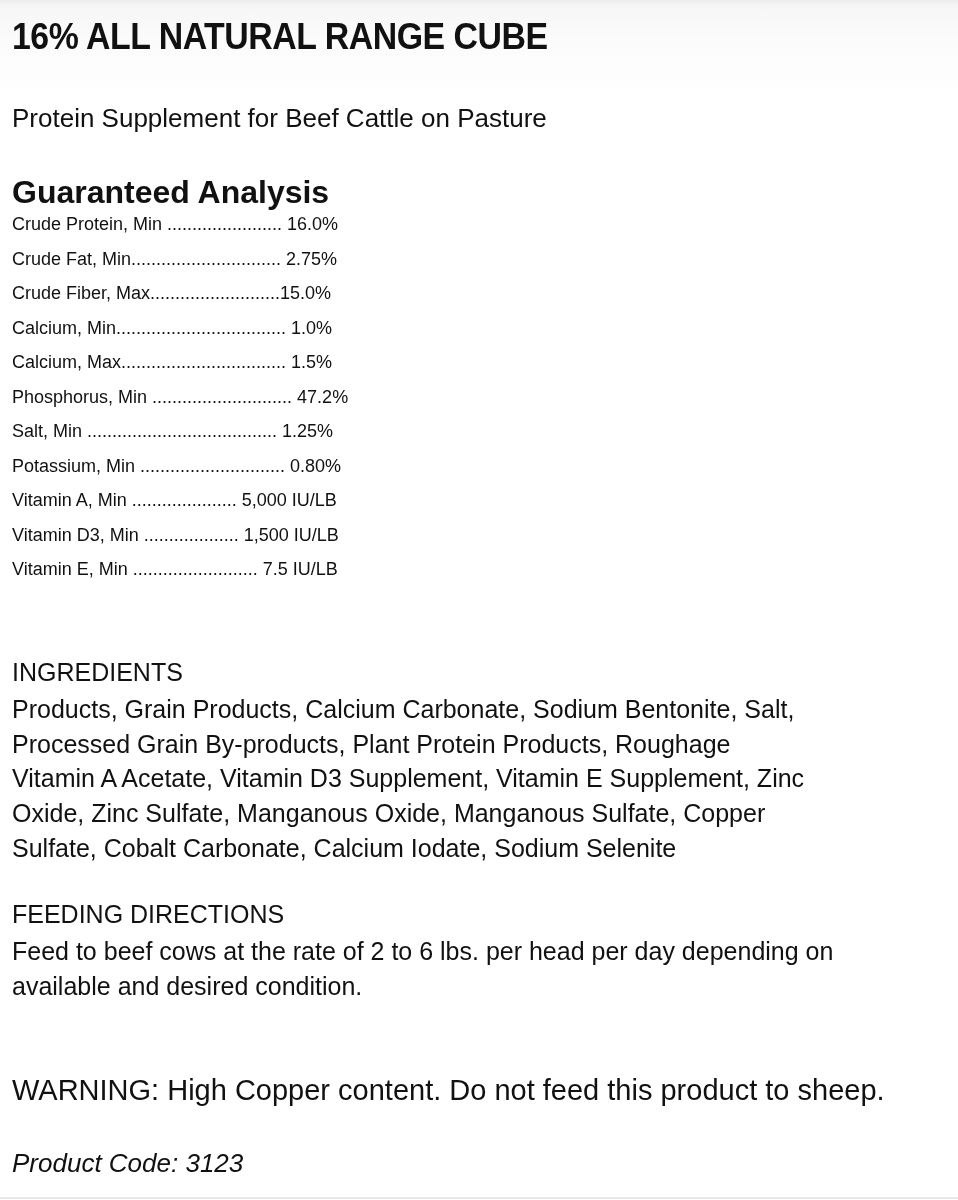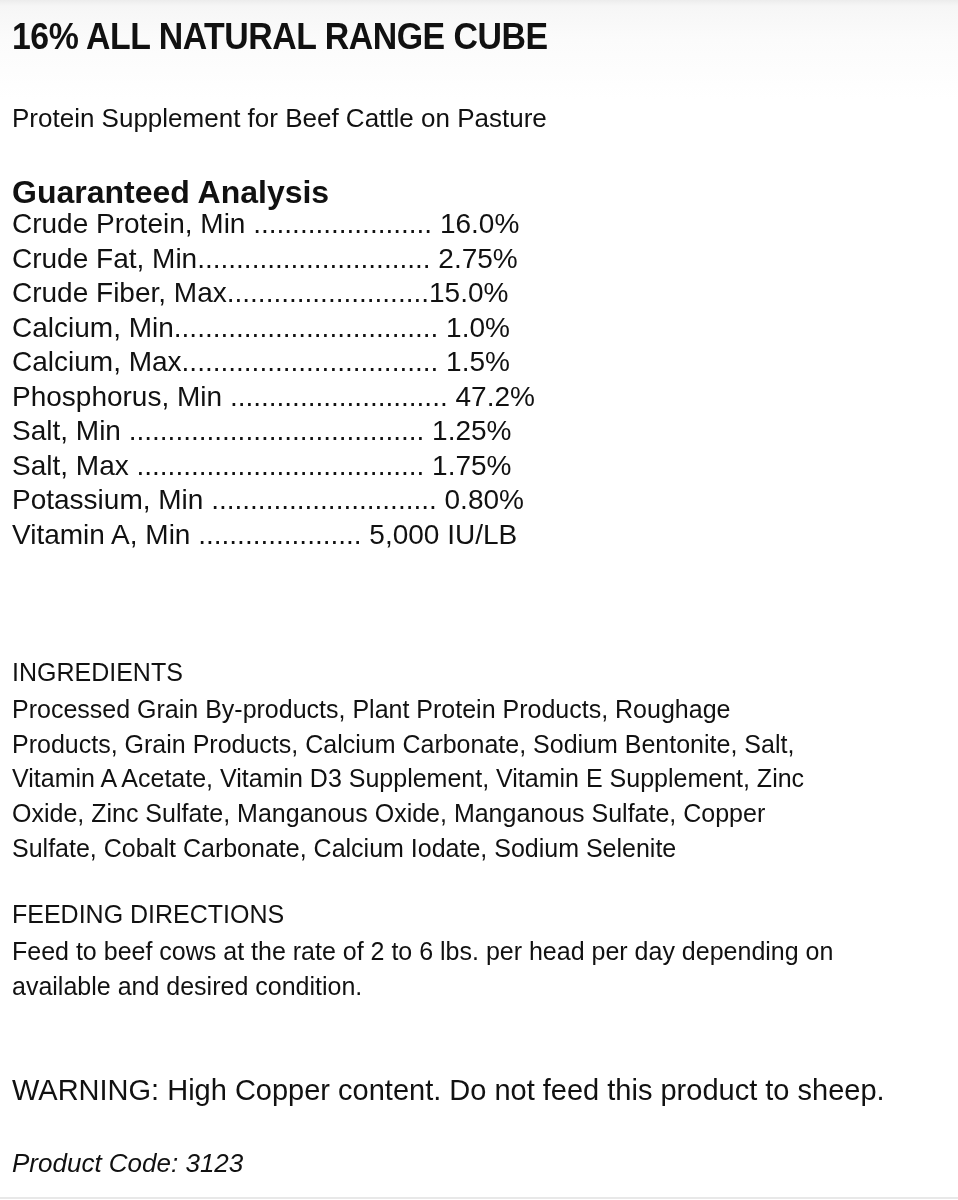--- a/index.html
+++ b/index.html
@@ -57,21 +57,21 @@
     position: absolute;
     top: 207px;
     left: 0;
     margin: 0;
     padding: 0;
     list-style: none;
   }
   .ga-row {
     height: 34.5px;
     line-height: 34.5px;
-    font-size: 28px;
+    font-size: 18px;
     white-space: nowrap;
   }
   .ing-heading {
     position: absolute;
     top: 658px;
     left: 0;
     font-size: 25px;
     white-space: nowrap;
   }
   .ing-text {
@@ -135,29 +135,30 @@
   <div class="ga-heading">Guaranteed Analysis</div>
 
   <ul class="ga-list">
     <li class="ga-row">Crude Protein, Min ....................... 16.0%</li>
     <li class="ga-row">Crude Fat, Min.............................. 2.75%</li>
     <li class="ga-row">Crude Fiber, Max..........................15.0%</li>
     <li class="ga-row">Calcium, Min.................................. 1.0%</li>
     <li class="ga-row">Calcium, Max................................. 1.5%</li>
     <li class="ga-row">Phosphorus, Min ............................ 47.2%</li>
     <li class="ga-row">Salt, Min ...................................... 1.25%</li>
-    <li class="ga-row">Salt, Max ..................................... 1.75%</li>
     <li class="ga-row">Potassium, Min ............................. 0.80%</li>
     <li class="ga-row">Vitamin A, Min ..................... 5,000 IU/LB</li>
+    <li class="ga-row">Vitamin D3, Min ................... 1,500 IU/LB</li>
+    <li class="ga-row">Vitamin E, Min ......................... 7.5 IU/LB</li>
   </ul>
 
   <div class="ing-heading">INGREDIENTS</div>
   <div class="ing-text">
+    <span class="ing-line">Products, Grain Products, Calcium Carbonate, Sodium Bentonite, Salt,</span>
     <span class="ing-line">Processed Grain By-products, Plant Protein Products, Roughage</span>
-    <span class="ing-line">Products, Grain Products, Calcium Carbonate, Sodium Bentonite, Salt,</span>
     <span class="ing-line">Vitamin A Acetate, Vitamin D3 Supplement, Vitamin E Supplement, Zinc</span>
     <span class="ing-line">Oxide, Zinc Sulfate, Manganous Oxide, Manganous Sulfate, Copper</span>
     <span class="ing-line">Sulfate, Cobalt Carbonate, Calcium Iodate, Sodium Selenite</span>
   </div>
 
   <div class="fd-heading">FEEDING DIRECTIONS</div>
   <div class="fd-text">
     <span class="fd-line">Feed to beef cows at the rate of 2 to 6 lbs. per head per day depending on</span>
     <span class="fd-line">available and desired condition.</span>
   </div>

